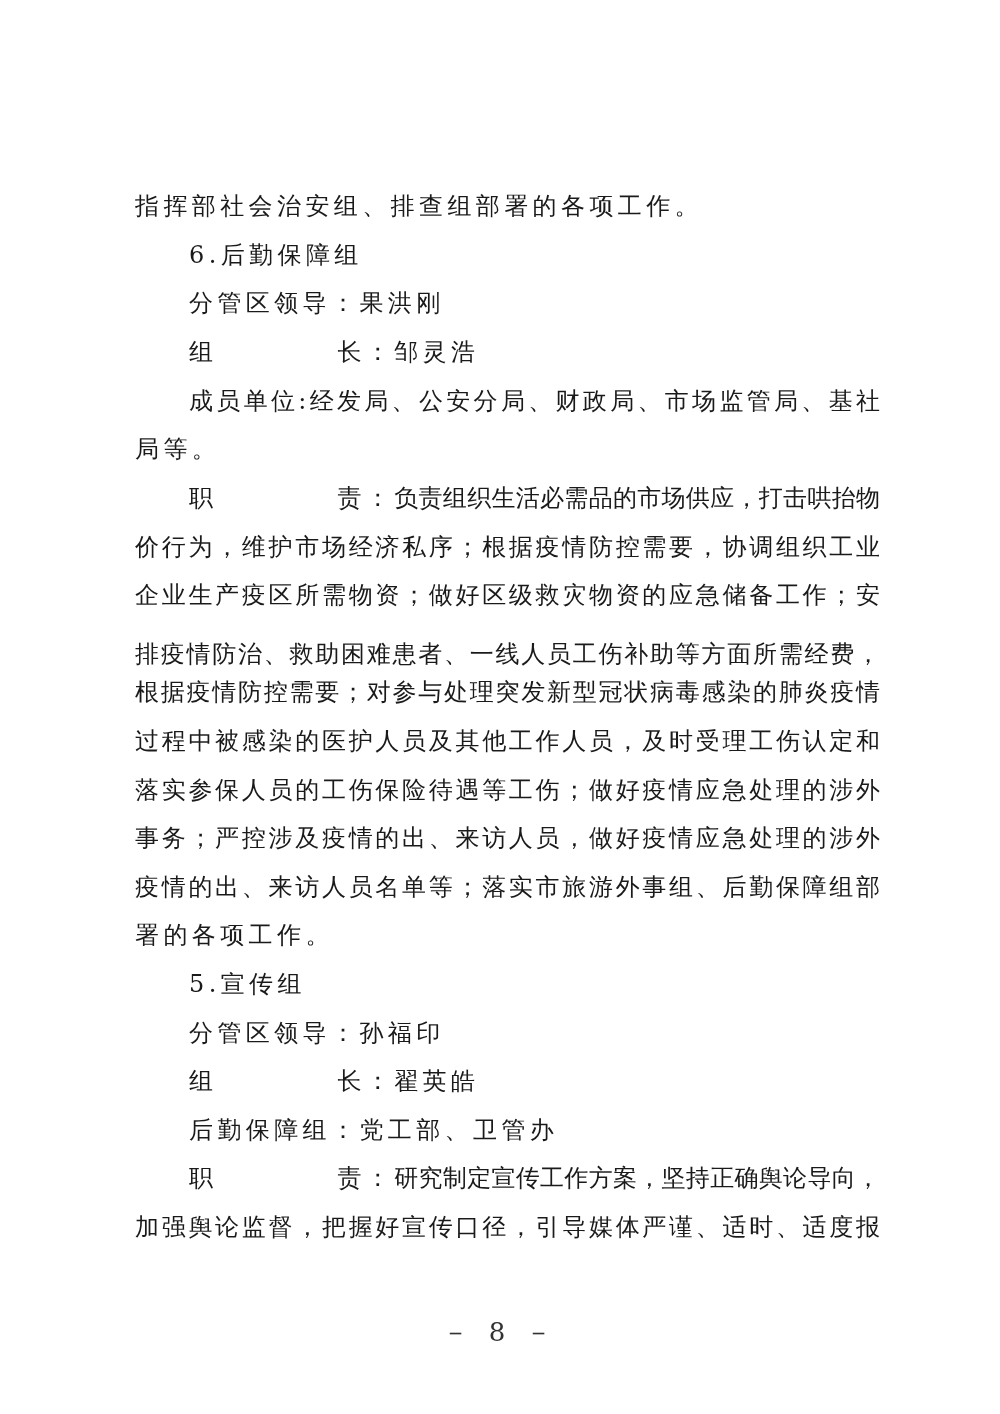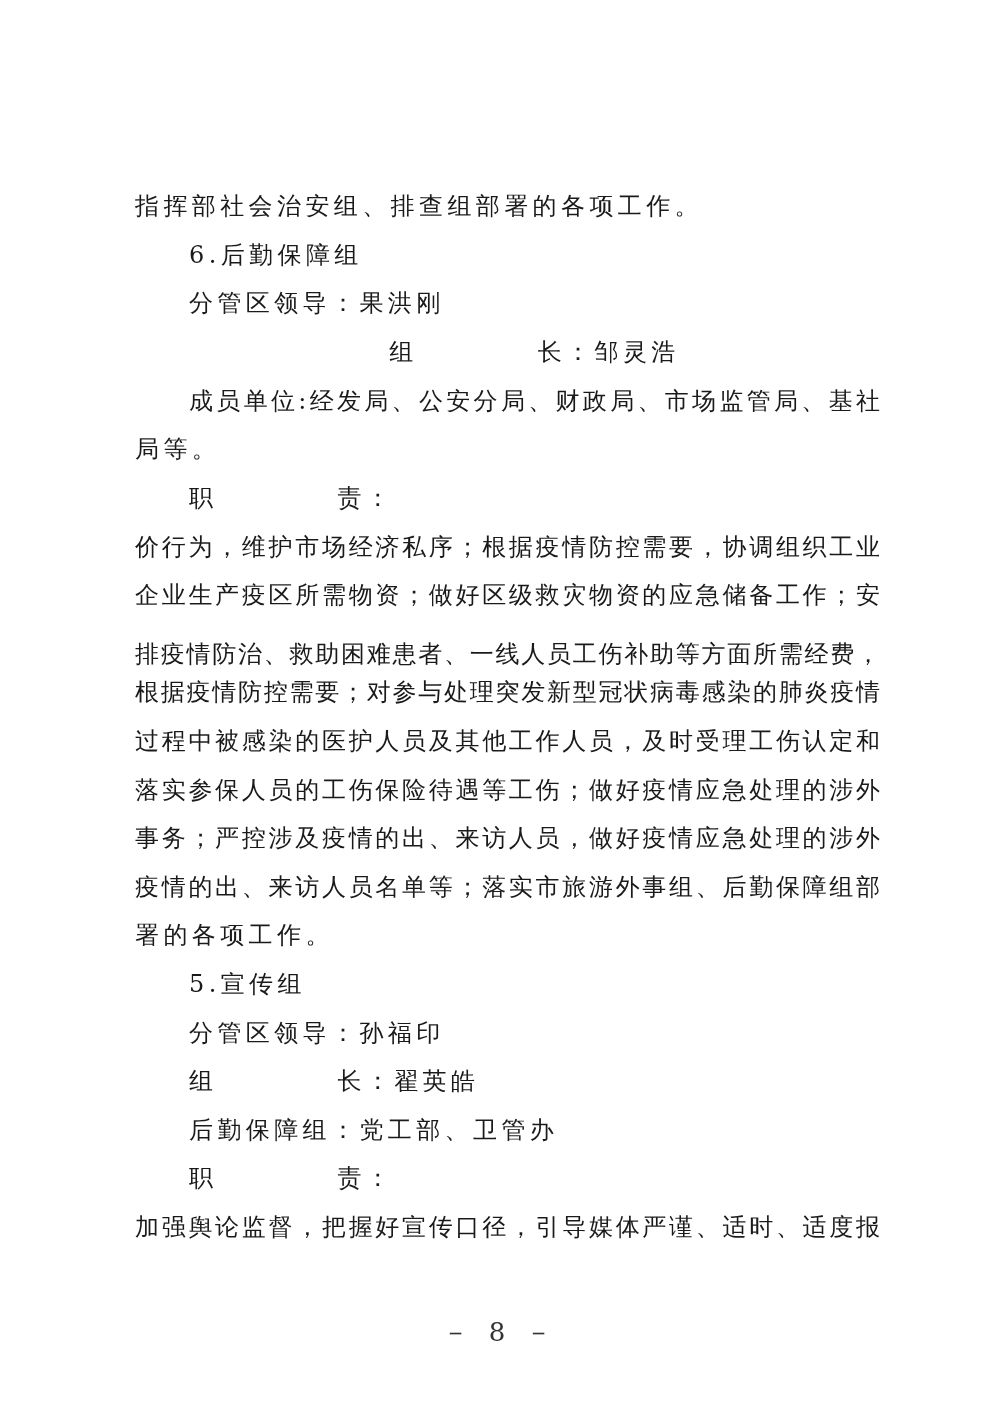--- a/index.html
+++ b/index.html
@@ -57,33 +57,34 @@
 <body>
 
 <div class="page">
 
   <div class="line" style="top:186px;">指挥部社会治安组、排查组部署的各项工作。</div>
 
   <div class="line indent" style="top:235px;">6.后勤保障组</div>
 
   <div class="line indent" style="top:283px;">分管区领导：果洪刚</div>
 
-  <div class="line indent" style="top:332px;text-align:center;">
+  <div class="line indent" style="top:332px;">
     <span>组</span><span class="label-gap" style="width:120px;"></span><span>长：</span><span>邹灵浩</span>
   </div>
 
   <div class="line indent justify" style="top:381px;">成员单位:经发局、公安分局、财政局、市场监管局、基社</div>
 
   <div class="line" style="top:429px;">局等。</div>
 
   <div class="line indent" style="top:478px; display:flex; justify-content:space-between;">
     <span style="display:flex; width:100%;">
       <span>职</span>
         <span class="label-gap" style="width:120px;"></span>
         <span>责：</span>
+        <span style="flex:1; text-align:justify; text-align-last:justify; letter-spacing:0;">负责组织生活必需品的市场供应，打击哄抬物</span>
     </span>
   </div>
 
   <div class="line justify" style="top:527px;">价行为，维护市场经济私序；根据疫情防控需要，协调组织工业</div>
   <div class="line justify" style="top:575px;">企业生产疫区所需物资；做好区级救灾物资的应急储备工作；安</div>
   <div class="line justify" style="top:624px;margin-top:10px;">排疫情防治、救助困难患者、一线人员工伤补助等方面所需经费，</div>
   <div class="line justify" style="top:672px;">根据疫情防控需要；对参与处理突发新型冠状病毒感染的肺炎疫情</div>
   <div class="line justify" style="top:721px;">过程中被感染的医护人员及其他工作人员，及时受理工伤认定和</div>
   <div class="line justify" style="top:770px;">落实参保人员的工伤保险待遇等工伤；做好疫情应急处理的涉外</div>
   <div class="line justify" style="top:818px;">事务；严控涉及疫情的出、来访人员，做好疫情应急处理的涉外</div>
@@ -98,20 +99,21 @@
     <span>组</span><span class="label-gap" style="width:120px;"></span><span>长：</span><span>翟英皓</span>
   </div>
 
   <div class="line indent" style="top:1110px;">后勤保障组：党工部、卫管办</div>
 
   <div class="line indent" style="top:1158px;">
     <span style="display:flex; width:100%;">
       <span>职</span>
         <span class="label-gap" style="width:120px;"></span>
         <span>责：</span>
+        <span style="flex:1; text-align:justify; text-align-last:justify; letter-spacing:0;">研究制定宣传工作方案，坚持正确舆论导向，</span>
     </span>
   </div>
 
   <div class="line justify" style="top:1207px;">加强舆论监督，把握好宣传口径，引导媒体严谨、适时、适度报</div>
 
   <div class="page-number">－ 8 －</div>
 
 </div>
 
 </body></html>

